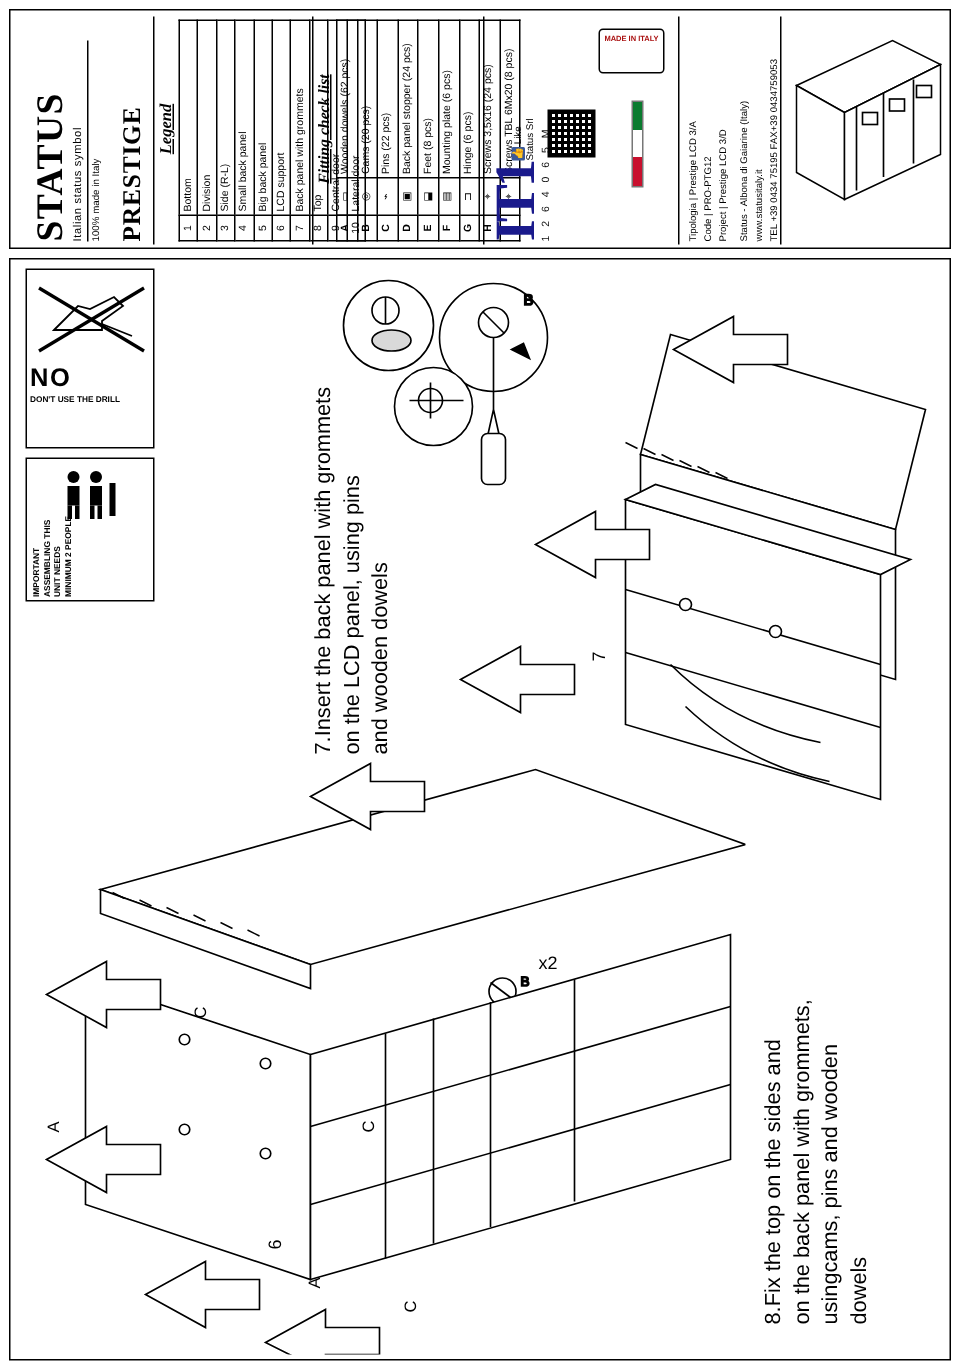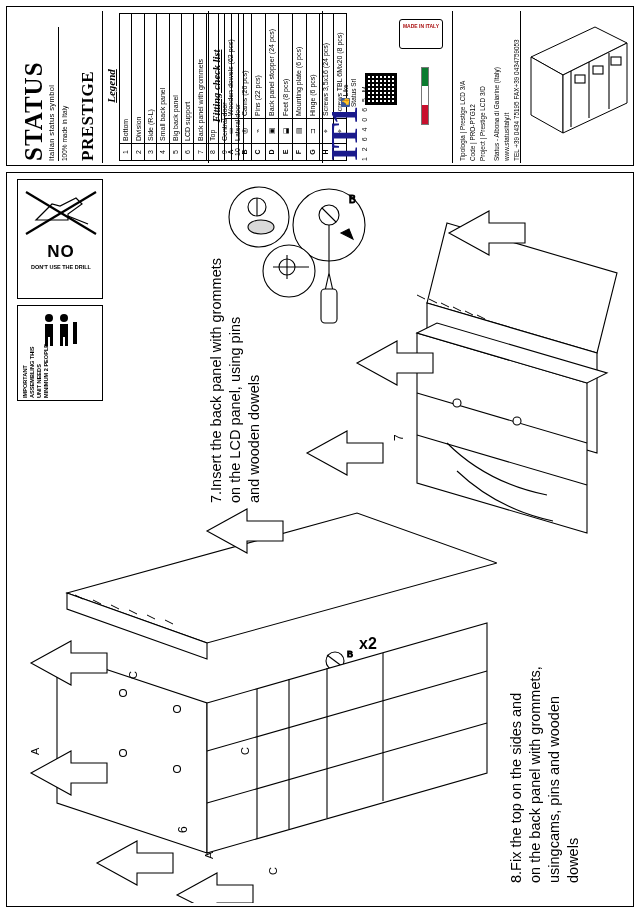--- a/index.html
+++ b/index.html
@@ -55,34 +55,34 @@
   .info{position:absolute;left:448px;top:4px;width:66px;height:152px;box-sizing:border-box;border-right:1.2px solid #000;}
   .info .col{position:absolute;top:150px;width:150px;font-size:6.4px;line-height:8px;}
   .drawing{position:absolute;left:516px;top:6px;width:112px;height:150px;}
 
   
   .body{position:absolute;left:6px;top:172px;width:628px;height:735px;border:1.6px solid #000;box-sizing:border-box;}
 
   
   .nodrill{position:absolute;left:10px;top:6px;width:86px;height:120px;border:1.2px solid #000;box-sizing:border-box;}
   .nd-slash{position:absolute;left:4px;top:6px;width:78px;height:52px;}
-  .nd-txt{position:absolute;left:2px;top:62px;width:82px;text-align:center;}
+  .nd-txt{position:absolute;left:2px;top:62px;width:82px;text-align:left;}
   .nd-no{font-size:17px;font-weight:bold;letter-spacing:1px;}
   .nd-sub{font-size:5.5px;font-weight:bold;margin-top:2px;}
 
   .people{position:absolute;left:10px;top:132px;width:86px;height:96px;border:1.2px solid #000;box-sizing:border-box;}
   .pp-rot{position:absolute;left:4px;top:92px;width:92px;height:82px;}
   .pp-txt{font-size:5.6px;font-weight:bold;line-height:7px;}
   .pp-fig{position:absolute;left:22px;top:6px;font-size:26px;line-height:26px;letter-spacing:-2px;}
 
   
   .stepwrap{position:absolute;}
   .steptxt{font-size:14.5px;line-height:19px;font-family:"Liberation Sans",sans-serif;white-space:nowrap;}
 
-  .x2{position:absolute;font-size:16px;font-weight:bold;}
+  .x2{position:absolute;font-size:12px;font-weight:normal;}
 
   svg{display:block;}
   .fill-white{fill:#fff;stroke:#000;stroke-width:1;}
   .ln{stroke:#000;fill:none;}
 </style>
 </head>
 <body>
 
 <div class="page">
 

